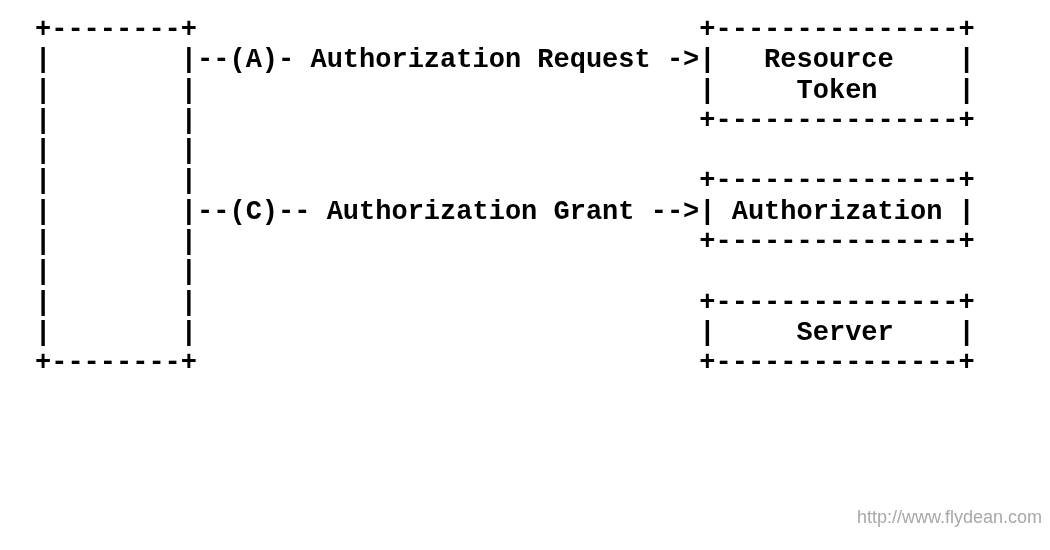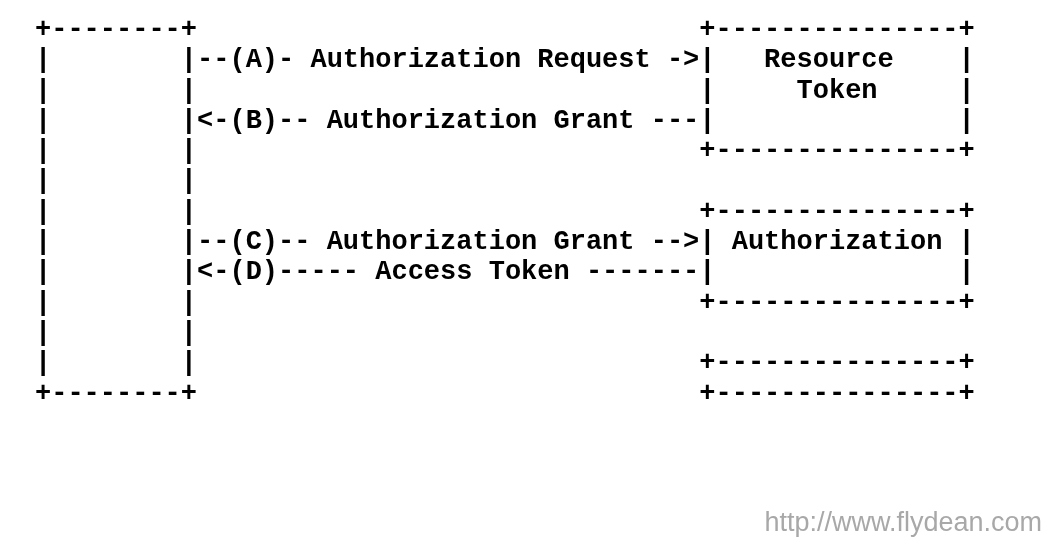--- a/index.html
+++ b/index.html
@@ -27,40 +27,39 @@
     color: #000000;
     min-height: 30.3px;
   }
   .watermark {
     position: absolute;
     z-index: 1;
     right: 8px;
     top: 507px;
     font-family: "Liberation Sans", sans-serif;
     font-weight: normal;
-    font-size: 27px;
+    font-size: 18px;
     color: #a8a8a8;
   }
 </style>
 </head>
 <body>
 
 <div class="screen">
 
   <div class="watermark">http://www.flydean.com</div>
 
   <div class="ascii">
     <div class="row">+--------+                               +---------------+</div>
     <div class="row">|        |--(A)- Authorization Request -&gt;|   Resource    |</div>
     <div class="row">|        |                               |     Token     |</div>
-    <div class="row">|        |&lt;-(B)-- Authorization Grant ---|               |</div>
     <div class="row">|        |                               +---------------+</div>
     <div class="row">|        |</div>
     <div class="row">|        |                               +---------------+</div>
     <div class="row">|        |--(C)-- Authorization Grant --&gt;| Authorization |</div>
-    <div class="row">|        |&lt;-(D)----- Access Token -------|               |</div>
     <div class="row">|        |                               +---------------+</div>
     <div class="row">|        |</div>
     <div class="row">|        |                               +---------------+</div>
+    <div class="row">|        |                               |     Server    |</div>
     <div class="row">+--------+                               +---------------+</div>
   </div>
 
 </div>
 
 </body></html>

